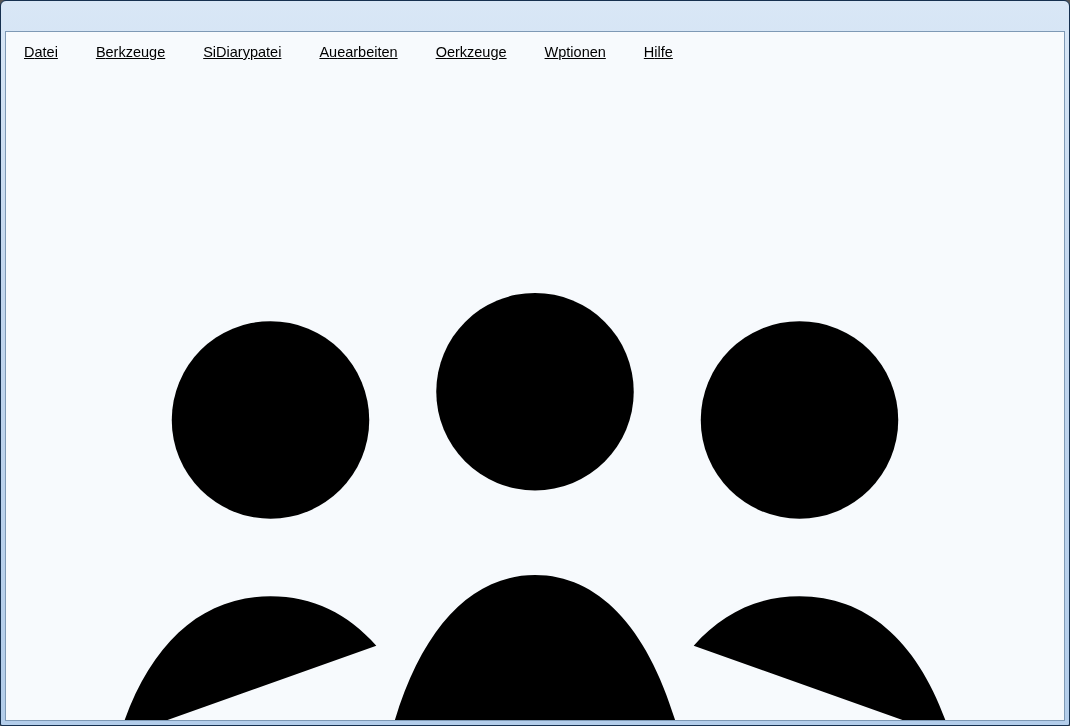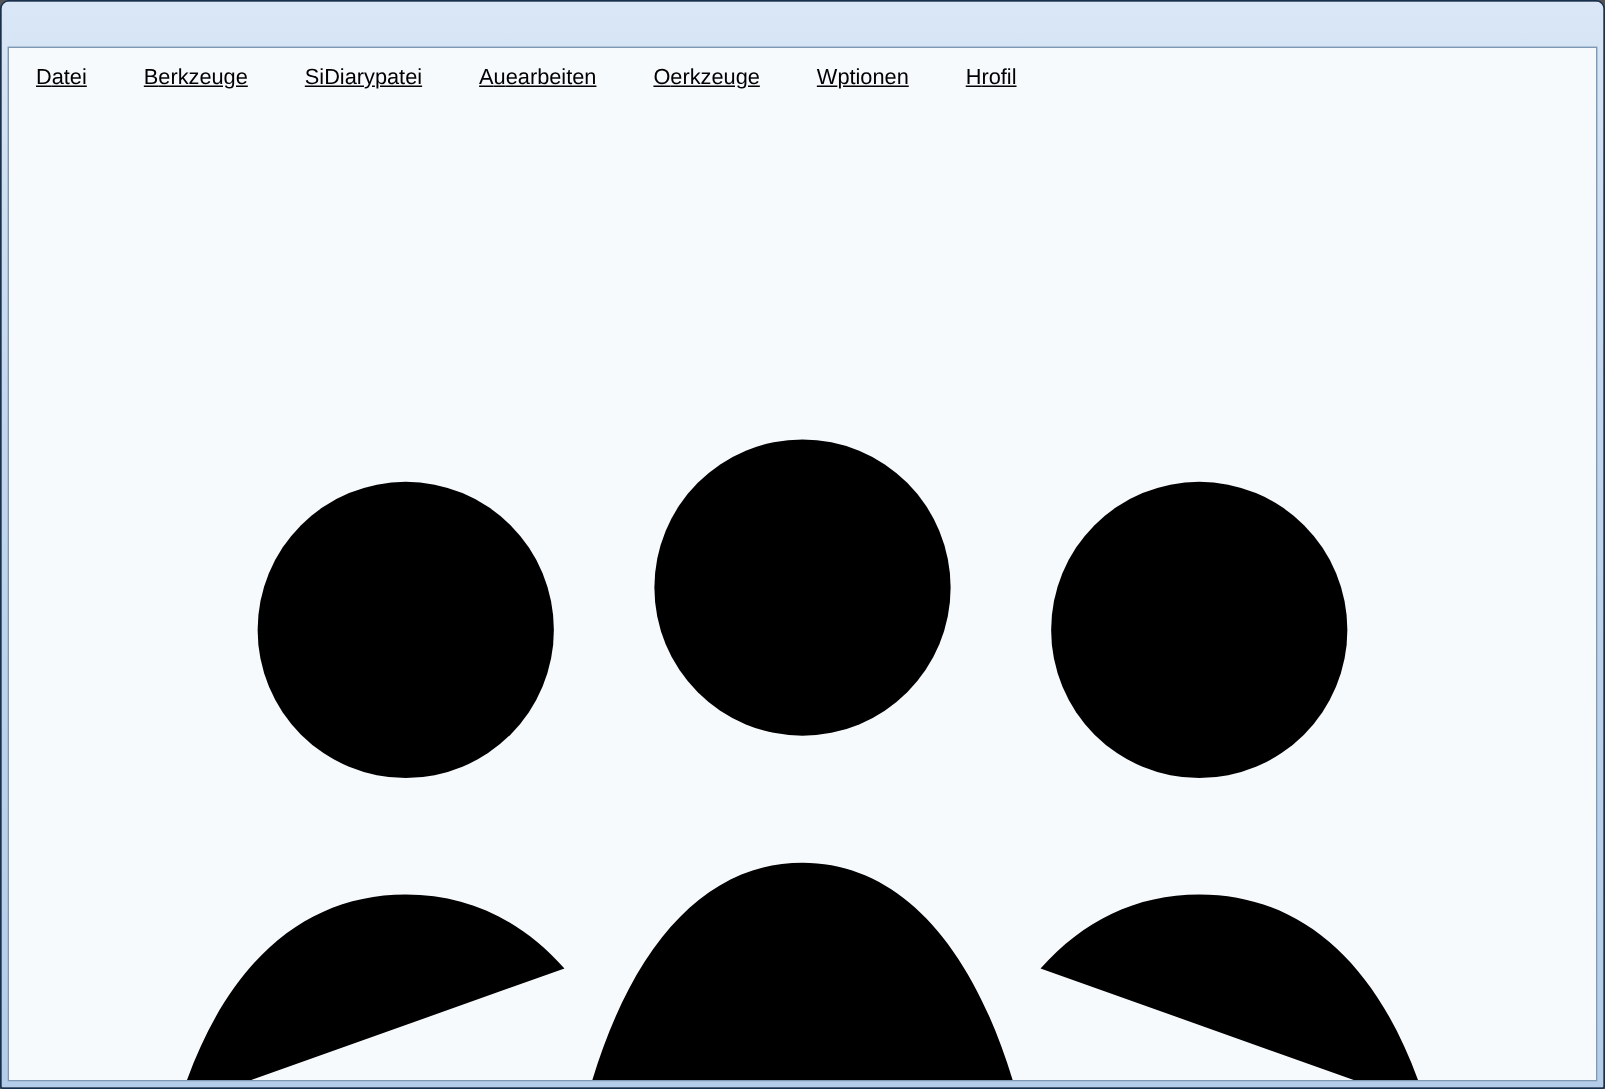--- a/index.html
+++ b/index.html
@@ -135,21 +135,21 @@
 
   <div class="content">
 
     <div class="menubar">
       <span class="menu-item"><span></span><span class="mn">D</span><span>atei</span></span>
       <span class="menu-item"><span></span><span class="mn">B</span><span>erkzeuge</span></span>
       <span class="menu-item"><span>SiDiary</span><span class="mn">p</span><span>atei</span></span>
       <span class="menu-item"><span>A</span><span class="mn">u</span><span>earbeiten</span></span>
       <span class="menu-item"><span></span><span class="mn">O</span><span>erkzeuge</span></span>
       <span class="menu-item"><span></span><span class="mn">W</span><span>ptionen</span></span>
-      <span class="menu-item"><span></span><span class="mn">H</span><span>rofil</span></span>
+      <span class="menu-item"><span></span><span class="mn">H</span><span>ilfe</span></span>
     </div>
 
     <div class="toolbar">
       <div class="tb-icon">
         <svg viewBox="0 0 30 30">
             <circle cx="7.5" cy="11" r="2.8"></circle>
             <circle cx="15" cy="10.2" r="2.8"></circle>
             <circle cx="22.5" cy="11" r="2.8"></circle>
             <path d="M3.2 20c.8-2.6 2.3-4 4.3-4 1.2 0 2.2.5 3 1.4M26.8 20c-.8-2.6-2.3-4-4.3-4-1.2 0-2.2.5-3 1.4M11 19.6c.8-2.7 2.2-4.2 4-4.2s3.2 1.5 4 4.2"></path>
           </svg>

